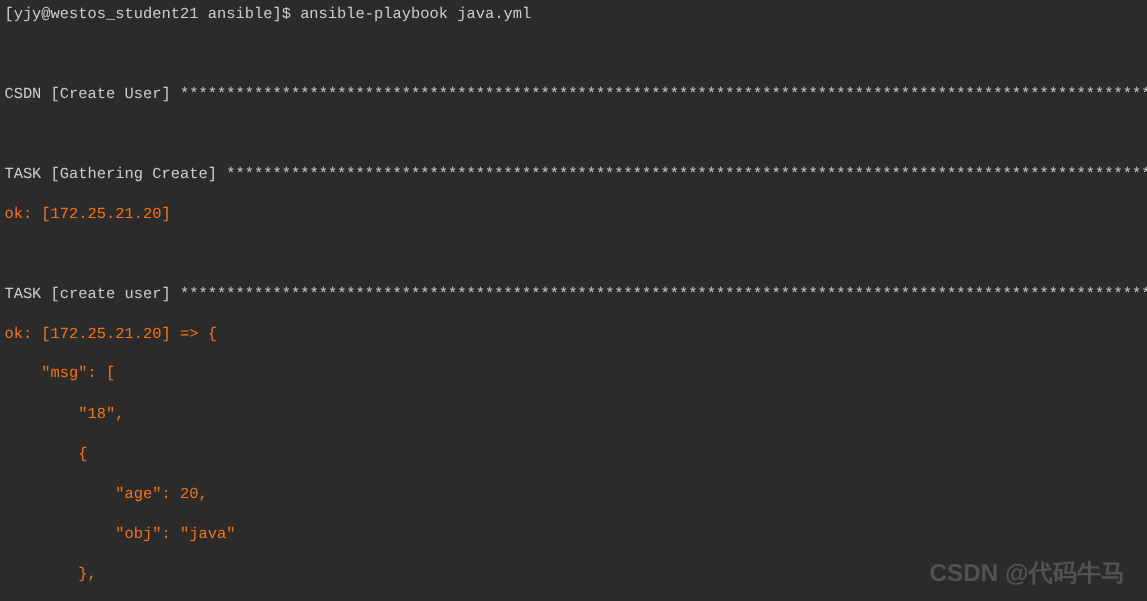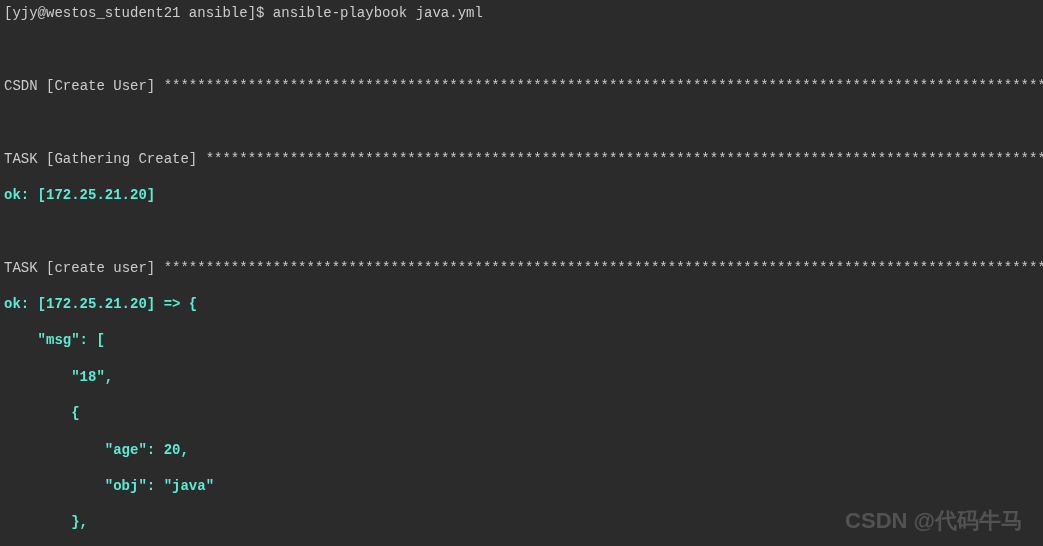--- a/index.html
+++ b/index.html
@@ -12,21 +12,21 @@
       color: #cccccc;
       font-family: 'Consolas', 'Monaco', 'Courier New', monospace;
       font-size: 14px;
       line-height: 1.3;
       padding: 4px;
       width: 1043px;
       height: 546px;
       overflow: hidden;
       position: relative;
     }
-    .green { color: #5eead4; font-weight: bold; }
+    .green { color: #f97316; }
     pre {
       font-family: inherit;
       white-space: pre;
     }
     .line {
       display: block;
     }
     .watermark {
       position: absolute;
       bottom: 10px;

